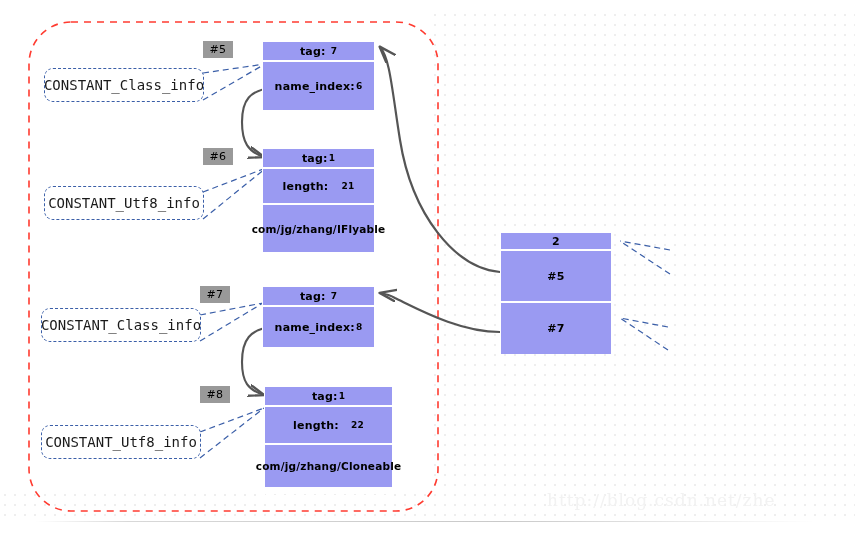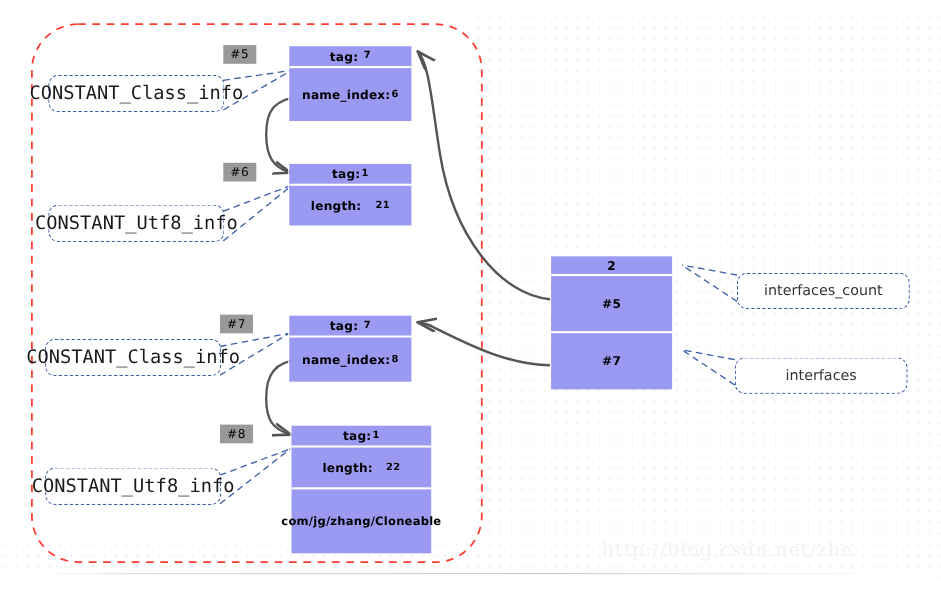--- a/index.html
+++ b/index.html
@@ -66,21 +66,21 @@
     position:absolute;
     border:1px dashed #3b5fa8;
     border-radius:9px;
     background:#ffffff;
     display:flex;align-items:center;justify-content:center;
     box-sizing:border-box;
     color:#1a1a1a;
   }
   .callout.mono{
     font-family:"DejaVu Sans Mono", monospace;
-    font-size:17px;
+    font-size:14px;
   }
   .callout.sans{
     font-family:"DejaVu Sans", sans-serif;
     font-size:13px;
     color:#333333;
   }
   
   .watermark{
     position:absolute;
     font-family:"DejaVu Serif", serif;
@@ -161,20 +161,21 @@
 
   <div class="cpbox" style="left:262px;top:148px;width:113px;height:105px;">
     <div class="cell" style="height:20px;">
       <span>tag:</span>
       <span class="sub" style="margin-left:1px;">1</span>
     </div>
     <div class="cell" style="height:36px;">
       <span>length:</span>
       <span class="sub" style="margin-left:13px;">21</span>
     </div>
+    <div class="cell" style="height:47px;font-size:10.5px;">com/jg/zhang/IFlyable</div>
   </div>
 
   <div class="callout mono" style="left:44px;top:186px;width:160px;height:34px;">CONSTANT_Utf8_info</div>
 
   <div class="badge" style="left:200px;top:286px;width:30px;height:17px;">#7</div>
 
   <div class="cpbox" style="left:262px;top:286px;width:113px;height:62px;">
     <div class="cell" style="height:20px;">
       <span>tag:</span>
       <span class="sub" style="margin-left:5px;">7</span>
@@ -191,31 +192,29 @@
 
   <div class="cpbox" style="left:264px;top:386px;width:129px;height:110px;">
     <div class="cell" style="height:20px;">
       <span>tag:</span>
       <span class="sub" style="margin-left:1px;">1</span>
     </div>
     <div class="cell" style="height:38px;">
       <span>length:</span>
       <span class="sub" style="margin-left:12px;">22</span>
     </div>
-    <div class="cell" style="height:58px;font-size:10.5px;">com/jg/zhang/Cloneable</div>
+    <div class="cell" style="height:42px;font-size:10.5px;">com/jg/zhang/Cloneable</div>
   </div>
 
   <div class="callout mono" style="left:41px;top:425px;width:160px;height:34px;">CONSTANT_Utf8_info</div>
 
   <div class="cpbox" style="left:500px;top:232px;width:112px;height:121px;">
     <div class="cell" style="height:18px;">2</div>
     <div class="cell" style="height:52px;">#5</div>
     <div class="cell" style="height:51px;">#7</div>
   </div>
 
-  <div class="callout sans" style="left:670px;top:248px;width:157px;height:33px;">interfaces_count</div>
-
-  <div class="callout sans" style="left:668px;top:325px;width:157px;height:33px;">interfaces</div>
+
 
   <div class="watermark" style="left:547px;top:490px;">http://blog.csdn.net/zhe</div>
   <div class="bottomline" style="left:35px;top:521px;width:780px;"></div>
 
 </div>
 
 </body></html>

